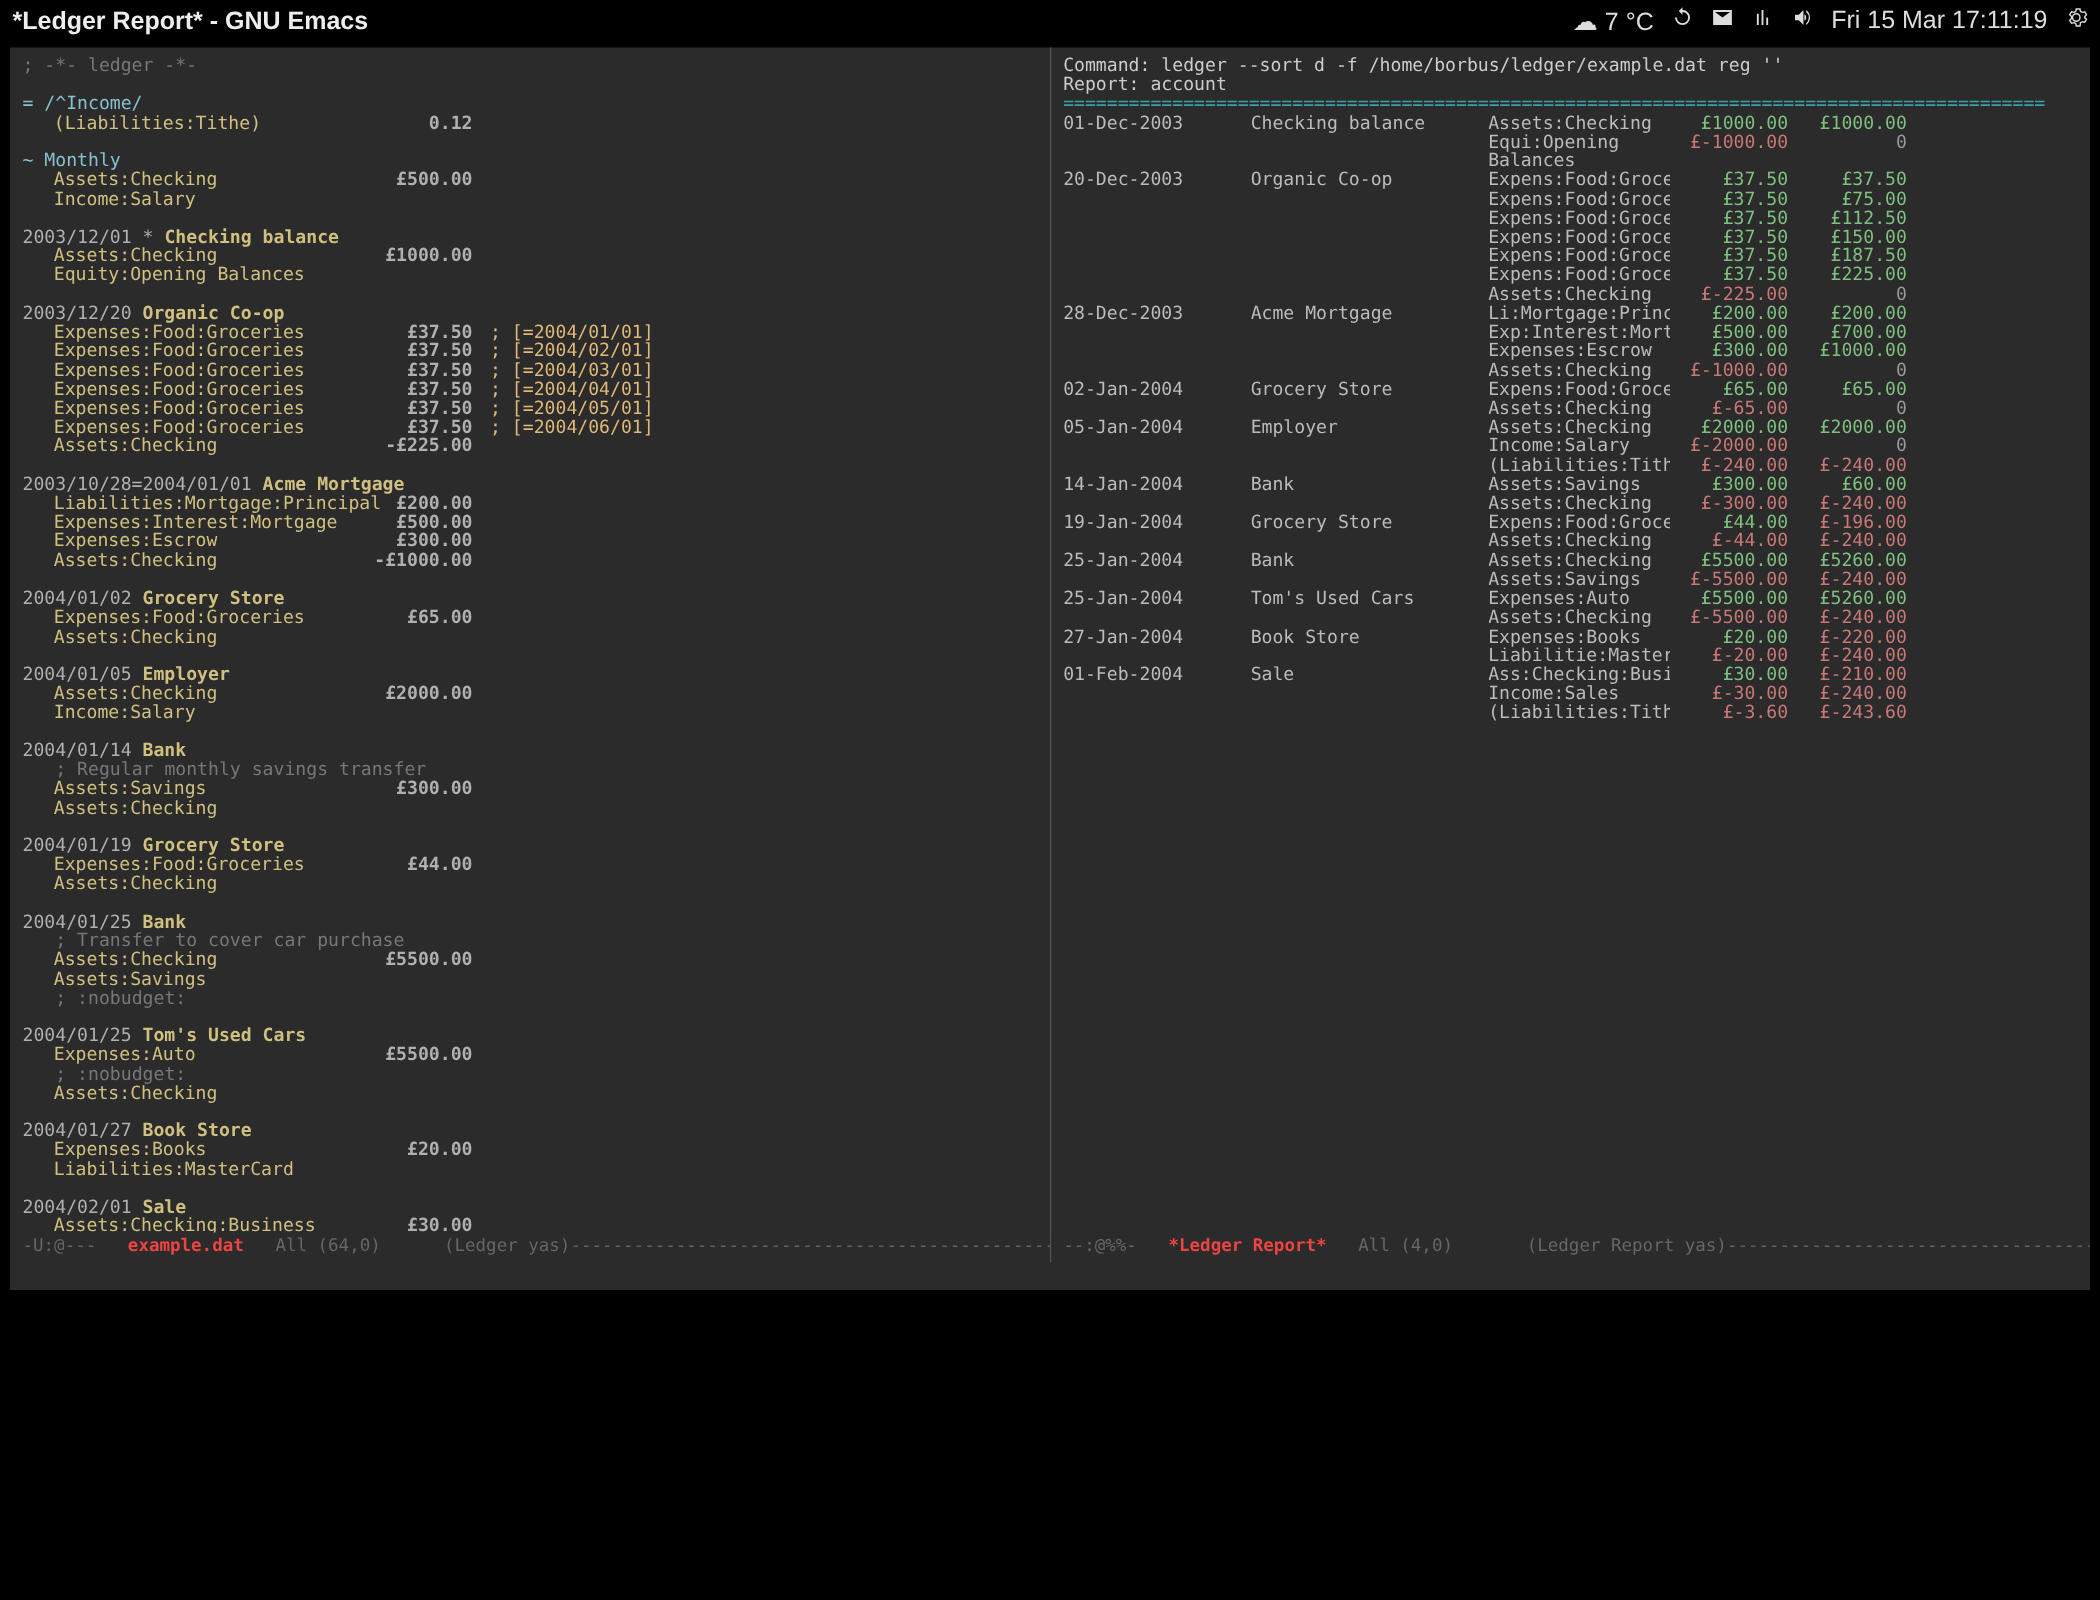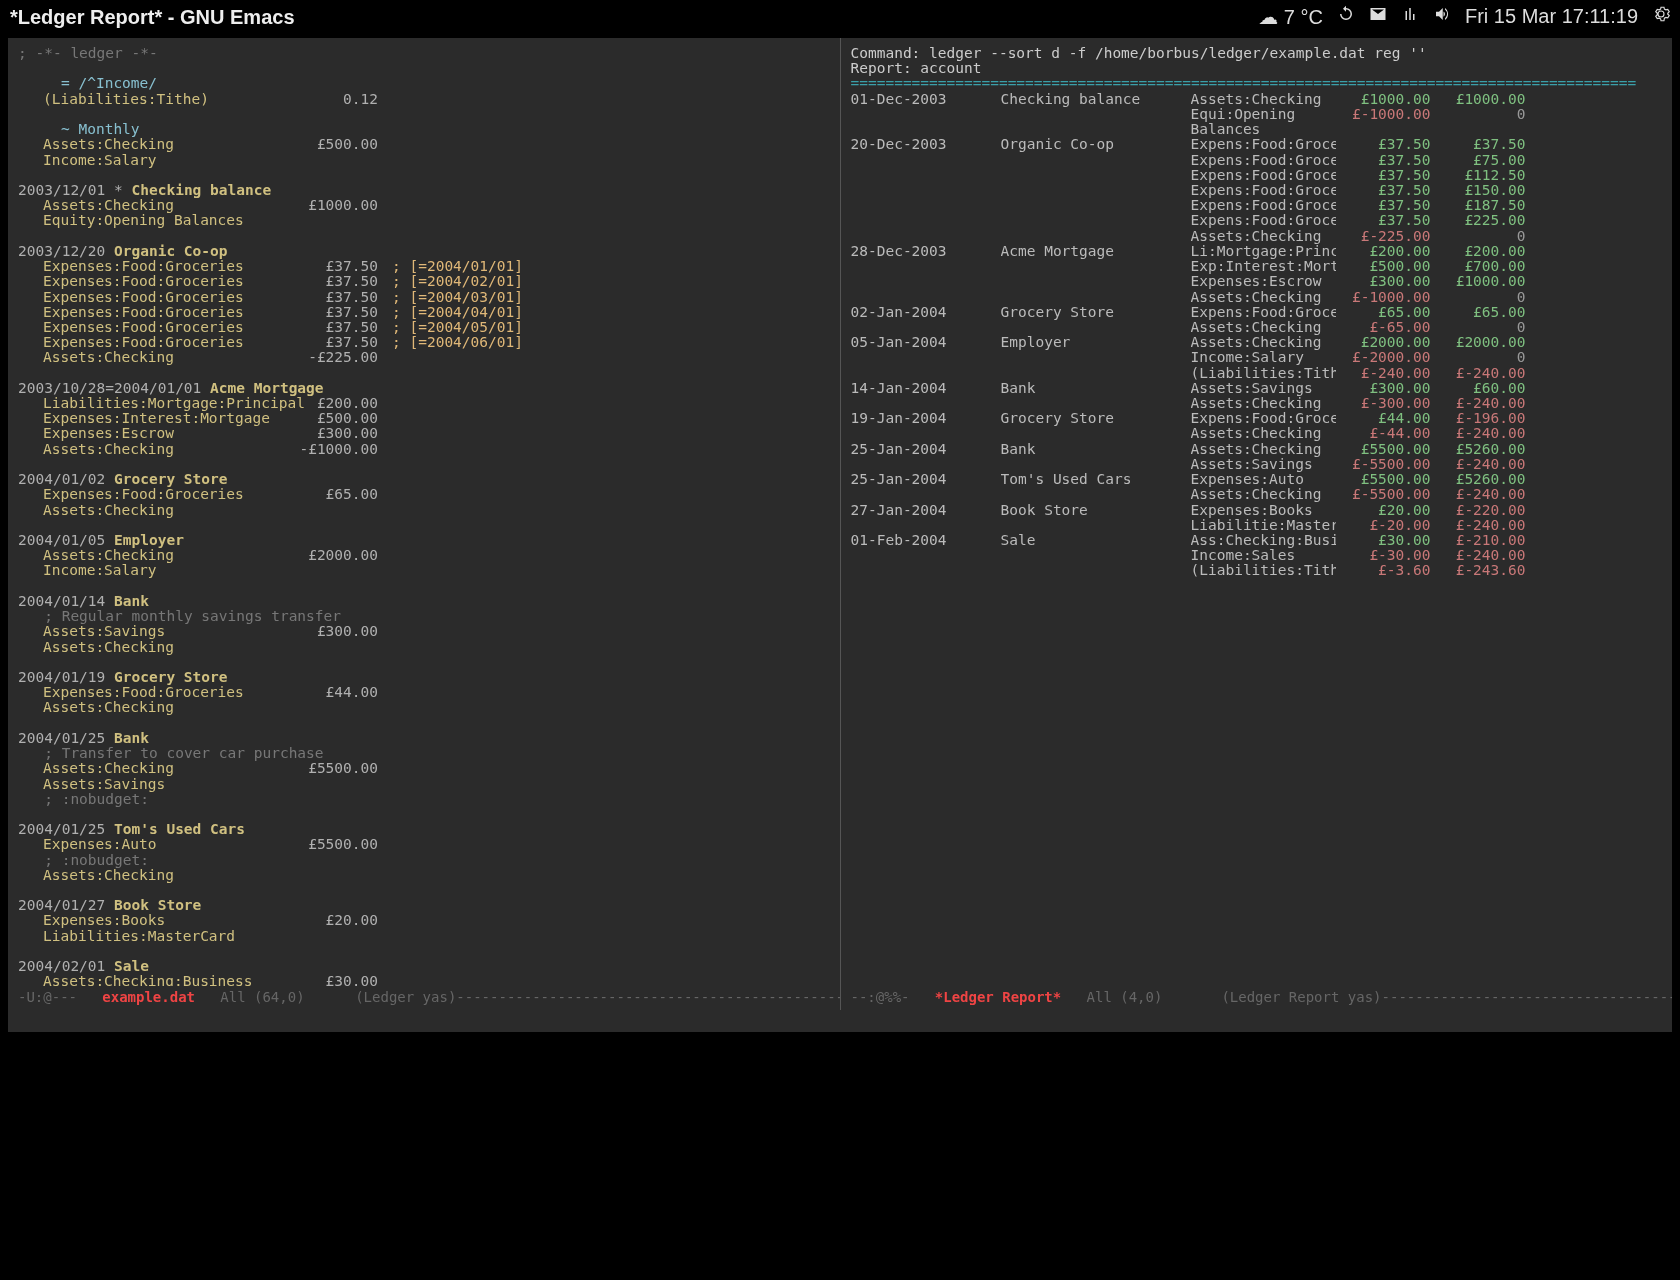--- a/index.html
+++ b/index.html
@@ -8,25 +8,25 @@
   .topbar .tray{display:flex;align-items:flex-start;gap:14px;}
   .topbar .tray span{color:#ddd;}
   .tray svg{fill:#ddd;width:18px;height:18px;}
   .desk{background:#000;padding:4px 8px 8px 8px;}
   .emacs{width:100%;height:994px;background:#2b2b2b;display:flex;position:relative;}
   .pane{flex:1;position:relative;color:#aaa;padding:8px 10px 0 10px;overflow:hidden;line-height:1.05;}
   .pane.left{border-right:1px solid #555;}
   .pane.right{}
   .ln{white-space:pre;}
   .comment{color:#777;}
-  .kw{color:#88c0d0;margin-left:43px;}
+  .kw{color:#88c0d0;}
   .date{color:#b0b0b0;}
   .payee{color:#d0c080;font-weight:bold;}
   .acct{color:#d0c080;}
-  .amt{color:#b0b0b0;}
+  .amt{color:#b0b0b0;font-weight:bold;}
   .eff{color:#e0b878;}
   .neg{color:#c97878;}
   .pos{color:#7fc080;}
   .zero{color:#999;}
   .rcol{color:#bbb;}
   .hdr{color:#ccc;}
   .rule{color:#3aa0aa;}
   .modeline{position:absolute;bottom:24px;left:0;right:0;height:22px;background:#2b2b2b;color:#999;font-family:monospace;font-size:14px;display:flex;align-items:center;padding:0 10px;white-space:pre;overflow:hidden;}
   .modeline .buf{color:#ef4444;font-weight:bold;}
   .modeline .dash{color:#666;}

